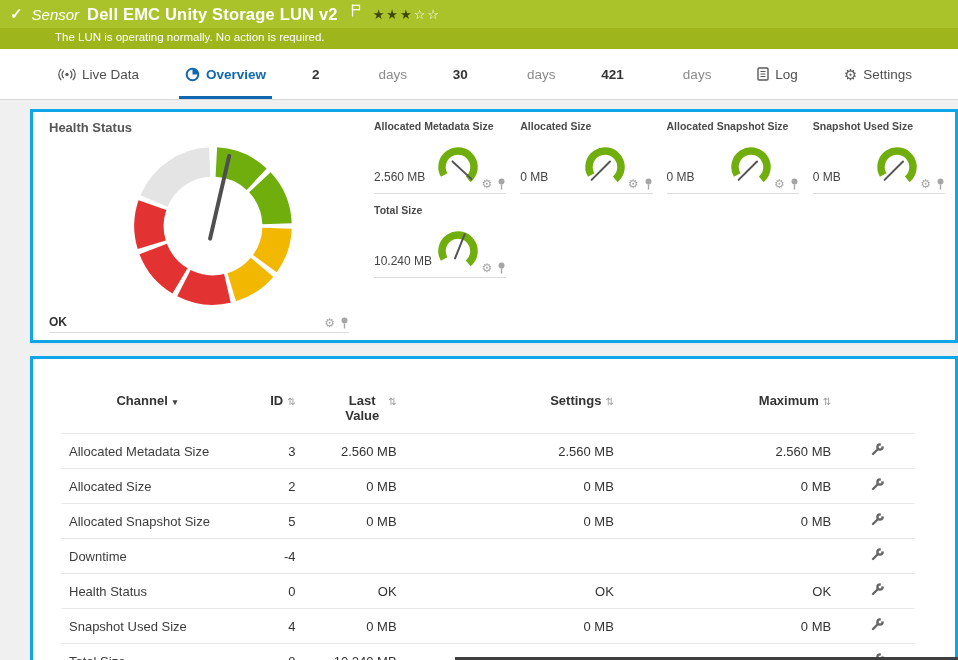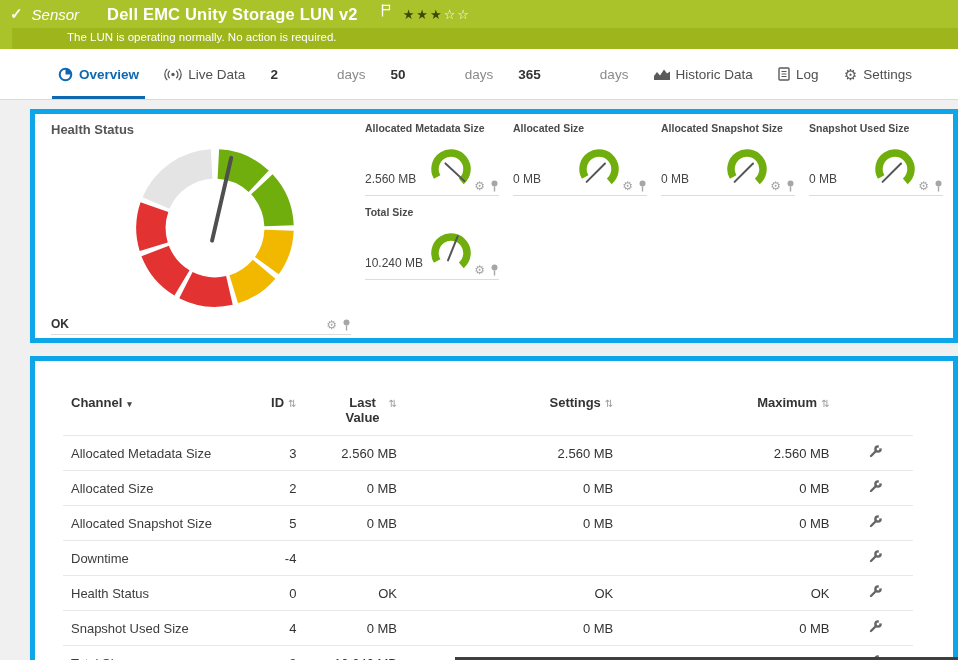--- a/index.html
+++ b/index.html
@@ -6,45 +6,45 @@
   html,body { margin:0; padding:0; }
   body {
     width:958px; height:660px; overflow:hidden; position:relative;
     font-family:"Liberation Sans", sans-serif; background:#fff; color:#333;
   }
 
   
   .sensor-header { background:#abc32a; color:#fff; }
   .header-top { display:flex; align-items:center; height:28px; padding-left:10px; }
   .chk { font-weight:bold; font-size:15px; margin-right:9px; }
-  .kind { font-style:italic; font-size:15px; margin-right:10px; }
-  .sensor-title { font-size:16.5px; font-weight:bold; margin:18px; letter-spacing:.2px; }
+  .kind { font-style:italic; font-size:15px; }
+  .sensor-title { font-size:16.5px; font-weight:bold; margin:8px; letter-spacing:.2px; }
   .flag-icon { margin:0 6px 8px 5px; display:inline-flex; }
   .stars { font-size:13px; letter-spacing:2px; margin-left:6px; cursor:pointer; }
   .star.filled { color:#3e4708; }
   .star.empty { color:#ffffff; }
-  .header-msg { background:#9eb61c; font-size:11.5px; padding:3px 0 6px 55px; color:#fff;margin-left:12px; }
+  .header-msg { background:#9eb61c; font-size:11.5px; padding:3px 0 6px 55px; color:#fff; }
 
   
   .tabs { display:flex; align-items:center; justify-content:space-between; height:51px;
           padding:0 46px 0 58px; background:#fff; border-bottom:1px solid #d9d9d9; }
   .tab { display:flex; align-items:center; gap:6px; height:100%; font-size:13.5px;
          color:#4f4f4f; cursor:pointer; position:relative; white-space:nowrap; }
   .tab .tab-icon { display:inline-flex; color:#5a5a5a; }
   .tab.active { color:#1068b0; font-weight:bold; }
   .tab.active .tab-icon { color:#1068b0; }
   .tab.active::after { content:""; position:absolute; left:-6px; right:-6px; bottom:0;
                        height:3px; background:#1068b0; }
   .tab.day b { color:#333; font-weight:bold; margin-right:5px; font-size:13.5px; }
   .tab.day span { color:#8a8a8a;margin-left:48px; }
   .gear-glyph { font-size:15px; line-height:1; }
 
   
   .content { background:#f0f0f0; height:563px; padding:9px 0 0 30px; overflow:hidden; position:relative; }
-  .panel { background:#fff; border:5px solid #0ea5e9; box-shadow:0 1px 2px rgba(0,0,0,.05); }
+  .panel { background:#fff; border:3px solid #0ea5e9; box-shadow:0 1px 2px rgba(0,0,0,.05);gap:11px; }
 
   
   .gauges-panel { display:flex; height:234px; padding:8px 10px 10px 16px; }
   .big-col { width:300px; display:flex; flex-direction:column; flex:none; }
   .big-title { font-size:13px; font-weight:bold; color:#555; }
   .big-gauge { position:relative; width:178px; height:178px; margin:2px 0 0 75px; cursor:pointer; }
   .big-needle { position:absolute; left:87px; top:15px; width:4px; height:89px;
                 background:#4f4f4f; border-radius:2px; transform-origin:2px 74px; }
   .gauge-footer { margin-top:auto; display:flex; justify-content:space-between; align-items:flex-end;
                   border-bottom:1px solid #dcdcdc; padding-bottom:3px; }
@@ -60,21 +60,21 @@
                border-bottom:1px solid #dcdcdc; height:57px; padding-bottom:2px; }
   .mini-value { font-size:12px; color:#444; margin-bottom:7px; white-space:nowrap; }
   .mini-gauge { position:relative; width:48px; height:48px; margin-right:24px; flex:none; cursor:pointer; }
   .mini-needle { position:absolute; left:22.8px; top:5px; width:2.4px; height:28px;
                  background:#555; border-radius:1px; transform-origin:50% 19px; }
   .mini-icons { position:absolute; right:0; bottom:3px; }
 
   
   .table-panel { margin-top:13px; padding:30px 40px 0 28px; height:360px; }
   table { width:100%; border-collapse:collapse; table-layout:fixed; font-size:13px; }
-  th { text-align:left; font-weight:bold; color:#333; padding:4px 8px 10px 8px; vertical-align:top; }
+  th { text-align:center; font-weight:bold; color:#333; padding:4px 8px 10px 8px; vertical-align:top; }
   th.num, td.num { text-align:right; }
   td { padding:9px 8px; border-top:1px solid #e8e8e8; color:#333; }
   td.c { color:#3c3c3c; }
   .col-channel { width:170px; } .col-id { width:70px; } .col-last { width:100px; }
   .col-min { width:215px; } .col-max { width:215px; } .col-act { width:75px; }
   .sort { color:#9a9a9a; font-size:10px; margin-left:4px; font-weight:normal; cursor:pointer; }
   .sort-active { color:#444; font-size:9px; margin-left:5px; cursor:pointer; }
   .lastval-wrap { display:inline-block; width:44px; text-align:center; vertical-align:top; }
   td.act { text-align:center; }
   .wrench { display:inline-flex; cursor:pointer; }
@@ -98,57 +98,49 @@
           </svg>
       </span>
       <span class="stars">
         <span class="star filled">★</span><span class="star filled">★</span><span class="star filled">★</span><span class="star empty">☆</span><span class="star empty">☆</span>
       </span>
     </div>
     <div class="header-msg">The LUN is operating normally. No action is required.</div>
   </header>
 
   <nav class="tabs">
+    <div class="tab">
+      <span class="tab-icon">
+        <svg width="18" height="13" viewBox="0 0 18 13">
+            <circle cx="9" cy="6.5" r="1.7" fill="currentColor"></circle>
+            <path d="M5.7 2.8 A5 5 0 0 0 5.7 10.2 M12.3 2.8 A5 5 0 0 1 12.3 10.2 M3.2 0.9 A7.8 7.8 0 0 0 3.2 12.1 M14.8 0.9 A7.8 7.8 0 0 1 14.8 12.1" fill="none" stroke="currentColor" stroke-width="1.3"></path>
+          </svg>
+      </span>
+      <span>Live Data</span>
+    </div>
     <div class="tab active">
       <span class="tab-icon">
         <svg width="15" height="15" viewBox="0 0 15 15">
             <circle cx="7.5" cy="7.5" r="5.8" fill="none" stroke="currentColor" stroke-width="2"></circle>
             <path d="M7.5 7.5 L7.5 1.7 A5.8 5.8 0 0 1 13.3 7.5 Z" fill="currentColor"></path>
           </svg>
       </span>
       <span>Overview</span>
     </div>
-    <div class="tab">
-      <span class="tab-icon">
-        <svg width="18" height="13" viewBox="0 0 18 13">
-            <circle cx="9" cy="6.5" r="1.7" fill="currentColor"></circle>
-            <path d="M5.7 2.8 A5 5 0 0 0 5.7 10.2 M12.3 2.8 A5 5 0 0 1 12.3 10.2 M3.2 0.9 A7.8 7.8 0 0 0 3.2 12.1 M14.8 0.9 A7.8 7.8 0 0 1 14.8 12.1" fill="none" stroke="currentColor" stroke-width="1.3"></path>
-          </svg>
-      </span>
-      <span>Live Data</span>
-    </div>
     <div class="tab day">
       <b>2</b>
         <span>days</span>
     </div>
     <div class="tab day">
-      <b>50</b>
+      <b>30</b>
         <span>days</span>
     </div>
     <div class="tab day">
-      <b>365</b>
+      <b>421</b>
         <span>days</span>
-    </div>
-    <div class="tab">
-      <span class="tab-icon">
-        <svg width="16" height="12" viewBox="0 0 16 12">
-            <path d="M0 12 L0 8 3 4 6 7.5 10 1.5 13 5.5 16 3.5 16 12 Z" fill="currentColor"></path>
-          </svg>
-      </span>
-      <span>Historic Data</span>
     </div>
     <div class="tab">
       <span class="tab-icon">
         <svg width="12" height="14" viewBox="0 0 12 14">
             <rect x="1" y="1" width="10" height="12" rx="1" fill="none" stroke="currentColor" stroke-width="1.4"></rect>
             <path d="M3.5 4.5 H8.5 M3.5 7 H8.5 M3.5 9.5 H8.5" stroke="currentColor" stroke-width="1.2"></path>
           </svg>
       </span>
       <span>Log</span>
     </div>

